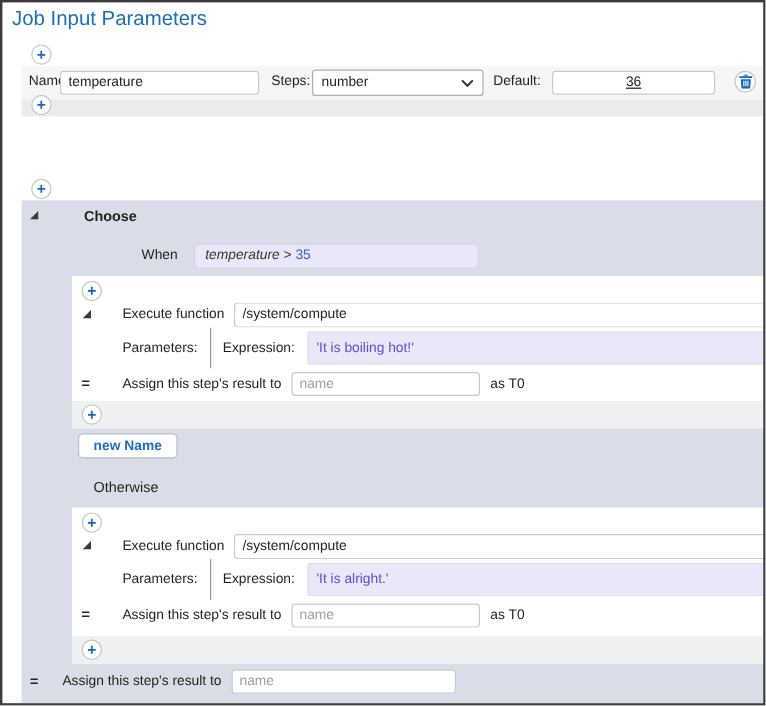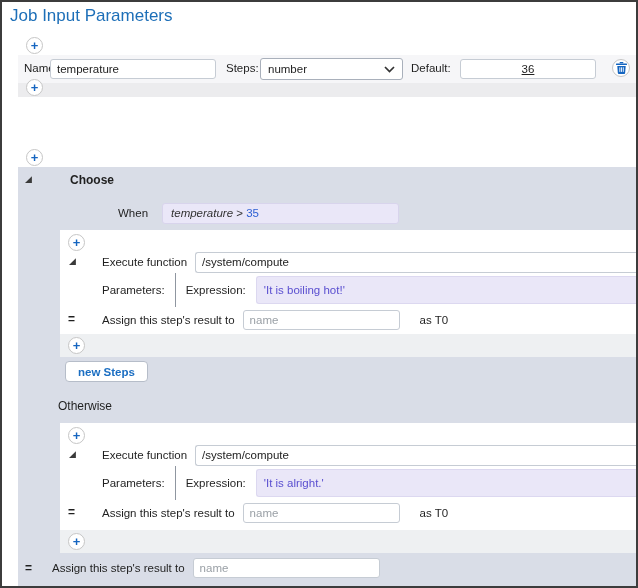--- a/index.html
+++ b/index.html
@@ -54,21 +54,21 @@
   .exec-input{flex:1;height:21px;margin-left:8px;border-right:none;border-radius:3px 0 0 3px;}
   .params-row{top:46px;height:28px;}
   .vdiv{width:1px;height:34px;background:#8f96a0;margin:0 10px;flex:0 0 auto;}
   .expr-input{
     flex:1;box-sizing:border-box;height:28px;margin-left:10px;border:1px solid #dcd8f0;border-right:none;
     border-radius:3px 0 0 3px;background:var(--expression-bg,#eae7f8);color:var(--expression-text,#5a4fd0);
     font-family:"Liberation Sans",sans-serif;font-size:11.5px;padding:0 7px;
   }
   .assign-row{top:79px;height:22px;}
   .assign-row .txt{width:157px;margin-left:8px;}
-  .as-lbl{margin-left:20px;white-space:nowrap;}
+  .as-lbl{margin-left:9px;white-space:nowrap;}
   .eq{position:absolute;font-weight:600;font-size:12px;}
   .panel-footer{position:absolute;left:0;right:0;bottom:0;height:23px;background:var(--panel-footer-bg,#eef0f2);}
   .new-when{
     position:absolute;left:47px;top:194px;height:21px;padding:0 12px;background:#fff;
     border:1px solid #b6bdc9;border-radius:4px;font-family:"Liberation Sans",sans-serif;
     font-weight:700;font-size:11.5px;color:var(--button-text-blue,#1b6ec2);cursor:pointer;
   }
   .result-row{position:absolute;left:34px;top:390px;right:8px;display:flex;align-items:center;height:22px;}
   .result-row .txt{width:187px;margin-left:8px;}
 </style>
@@ -145,23 +145,23 @@
       <div class="row assign-row">
         <span class="lbl">Assign this step's result to</span>
         <input class="txt" placeholder="name" style="">
         <span class="as-lbl">as T0</span>
       </div>
       <div class="panel-footer">
         <button class="plus" style="left:8px;top:3px">+</button>
       </div>
     </div>
 
-    <button class="new-when">new Steps</button>
+    <button class="new-when">new Name</button>
 
-    <span class="lbl" style="position:absolute;left:40px;top:232px;font-size:12px">Otherwise</span>
+    <span class="lbl" style="position:absolute;left:60px;top:232px;font-size:12px">Otherwise</span>
 
     <div class="branch-panel" style="top:256px;height:130px">
       <button class="plus" style="left:8px;top:4px">+</button>
       <span class="tri" style="left:9px;top:27px">◢</span>
       <div class="row exec-row">
         <span class="lbl">Execute function</span>
         <input class="txt exec-input" value="/system/compute" style="">
       </div>
       <div class="row params-row">
         <span class="lbl">Parameters:</span>

